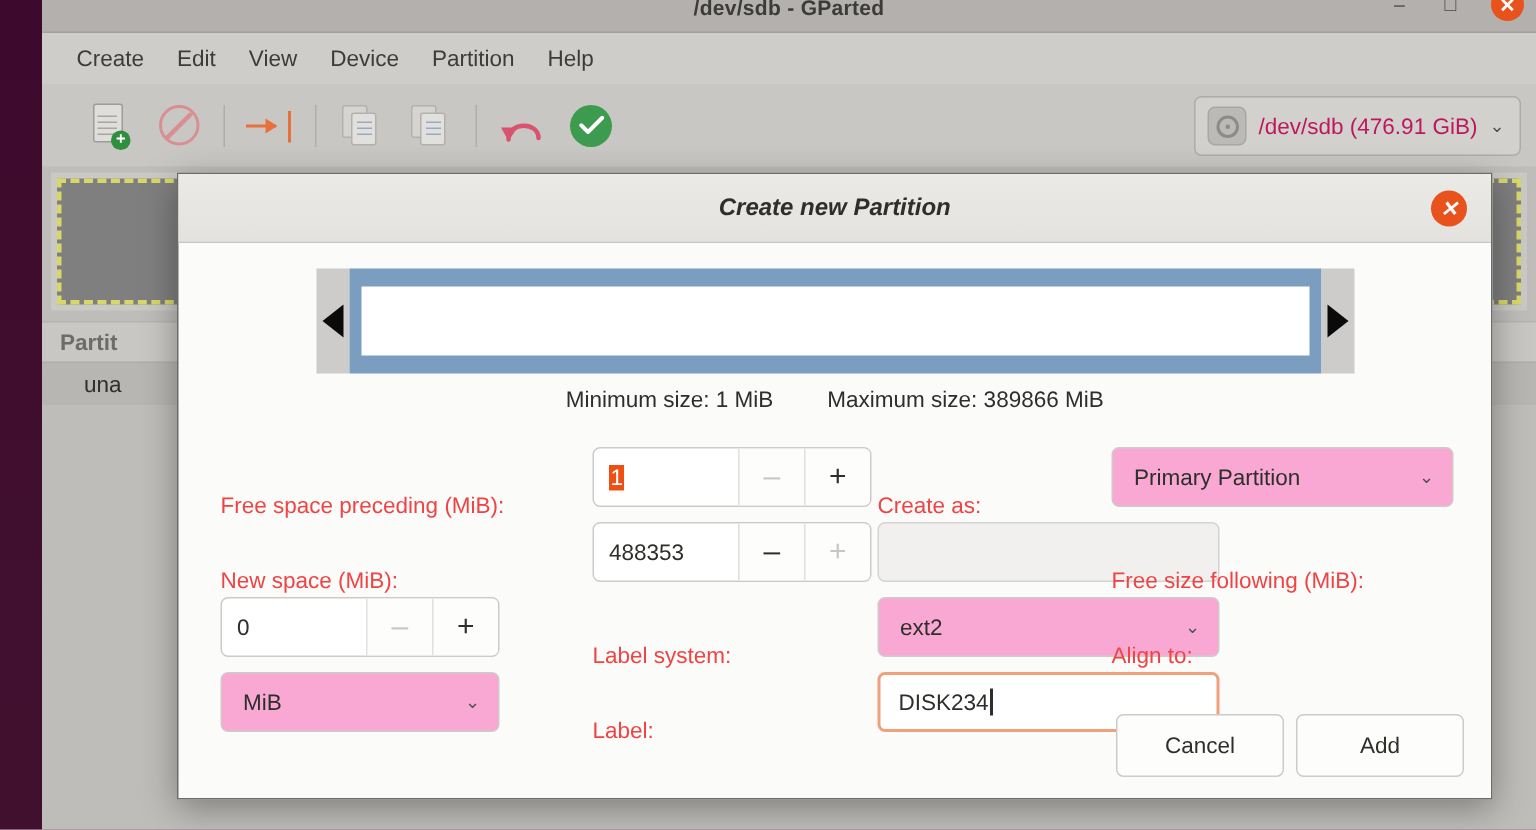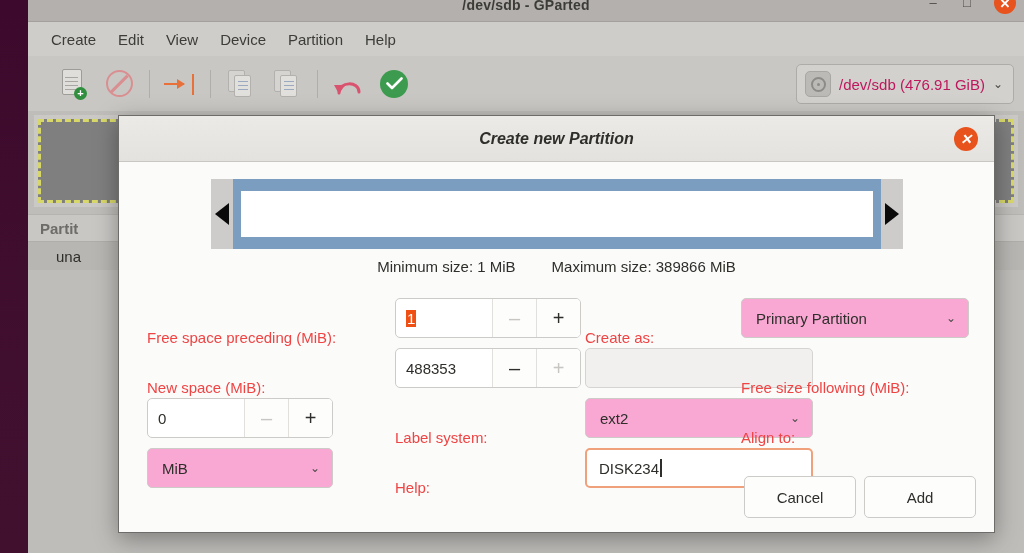--- a/index.html
+++ b/index.html
@@ -525,21 +525,21 @@
       <div class="combo wide">
         <span>ext2</span>
         <span class="caret">⌄</span>
       </div>
 
       <div class="f-label">Align to:</div>
       <div class="combo">
         <span>MiB</span>
         <span class="caret">⌄</span>
       </div>
-      <div class="f-label">Help:</div>
+      <div class="f-label">Label:</div>
       <div class="textfield focused">
         <span>DISK234</span>
           <span class="caret-bar"></span>
       </div>
 
     </div>
 
     <div class="dlg-actions">
       <div class="btn">Cancel</div>
       <div class="btn">Add</div>

